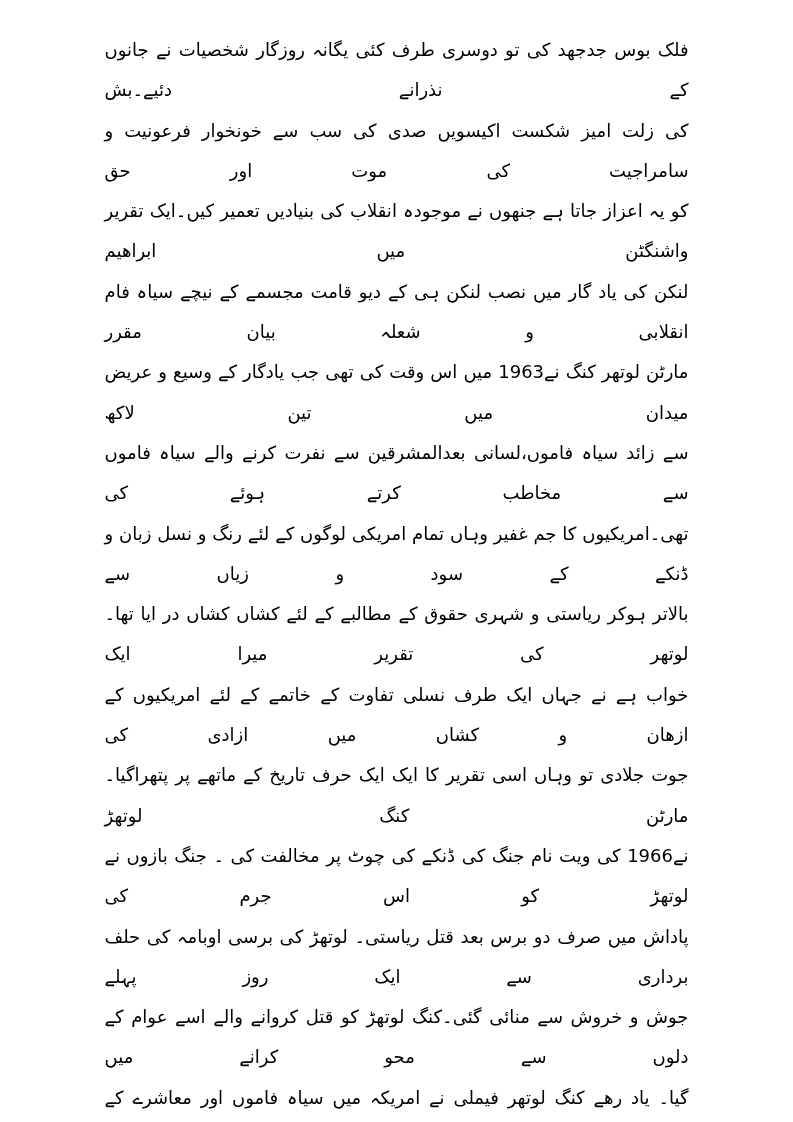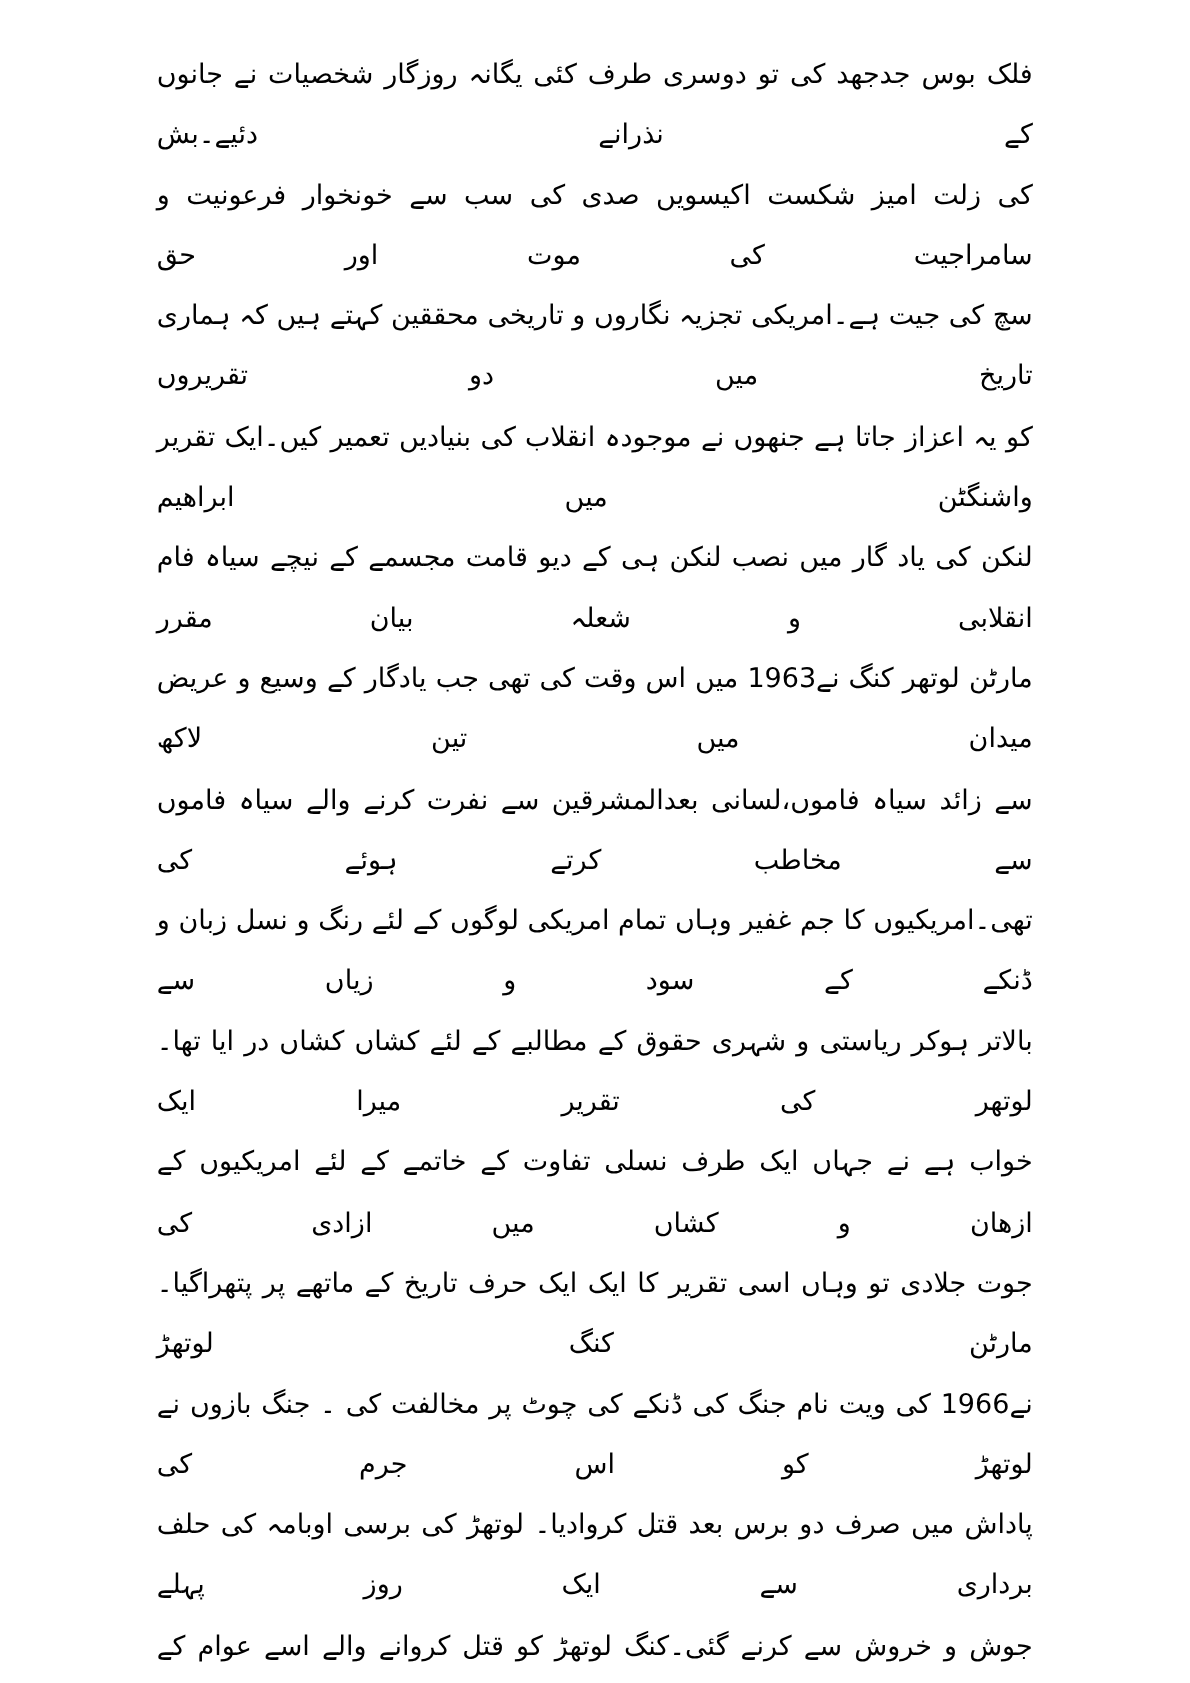--- a/index.html
+++ b/index.html
@@ -31,27 +31,26 @@
     color: #000000;
   }
 </style>
 </head>
 <body>
 
 <div class="page">
   <div class="text-block" id="lines-container">
       <div class="text-line">فلک بوس جدجھد کی تو دوسری طرف کئی یگانہ روزگار شخصیات نے جانوں کے نذرانے دئیے۔بش</div>
       <div class="text-line">کی زلت امیز شکست اکیسویں صدی کی سب سے خونخوار فرعونیت و سامراجیت کی موت اور حق</div>
-      <div class="text-line">سچ کی جیت ہے۔امریکی تجزیہ نگاروں و تاریخی محققین کہتے ہیں کہ ہماری تاریخ میں دو تقریروں</div>
       <div class="text-line">کو یہ اعزاز جاتا ہے جنھوں نے موجودہ انقلاب کی بنیادیں تعمیر کیں۔ایک تقریر واشنگٹن میں ابراھیم</div>
       <div class="text-line">لنکن کی یاد گار میں نصب لنکن ہی کے دیو قامت مجسمے کے نیچے سیاہ فام انقلابی و شعلہ بیان مقرر</div>
       <div class="text-line">مارٹن لوتھر کنگ نے1963 میں اس وقت کی تھی جب یادگار کے وسیع و عریض میدان میں تین لاکھ</div>
       <div class="text-line">سے زائد سیاہ فاموں،لسانی بعدالمشرقین سے نفرت کرنے والے سیاہ فاموں سے مخاطب کرتے ہوئے کی</div>
       <div class="text-line">تھی۔امریکیوں کا جم غفیر وہاں تمام امریکی لوگوں کے لئے رنگ و نسل زبان و ڈنکے کے سود و زیاں سے</div>
       <div class="text-line">بالاتر ہوکر ریاستی و شہری حقوق کے مطالبے کے لئے کشاں کشاں در ایا تھا۔لوتھر کی تقریر میرا ایک</div>
       <div class="text-line">خواب ہے نے جہاں ایک طرف نسلی تفاوت کے خاتمے کے لئے امریکیوں کے ازھان و کشاں میں ازادی کی</div>
       <div class="text-line">جوت جلادی تو وہاں اسی تقریر کا ایک ایک حرف تاریخ کے ماتھے پر پتھراگیا۔ مارٹن کنگ لوتھڑ</div>
       <div class="text-line">نے1966 کی ویت نام جنگ کی ڈنکے کی چوٹ پر مخالفت کی ۔ جنگ بازوں نے لوتھڑ کو اس جرم کی</div>
-      <div class="text-line">پاداش میں صرف دو برس بعد قتل کروادیا۔ لوتھڑ کی برسی اوبامہ کی حلف برداری سے ایک روز پہلے</div>
-      <div class="text-line">جوش و خروش سے کرنے گئی۔کنگ لوتھڑ کو قتل کروانے والے اسے عوام کے دلوں سے محو کرانے میں</div>
+      <div class="text-line">پاداش میں صرف دو برس بعد قتل ریاستی۔ لوتھڑ کی برسی اوبامہ کی حلف برداری سے ایک روز پہلے</div>
+      <div class="text-line">جوش و خروش سے منائی گئی۔کنگ لوتھڑ کو قتل کروانے والے اسے عوام کے دلوں سے محو کرانے میں</div>
       <div class="text-line">گیا۔ یاد رھے کنگ لوتھر فیملی نے امریکہ میں سیاہ فاموں اور معاشرے کے کچلے ہوئے مفلوکالحال</div>
     </div>
 </div>
 
 </body></html>

